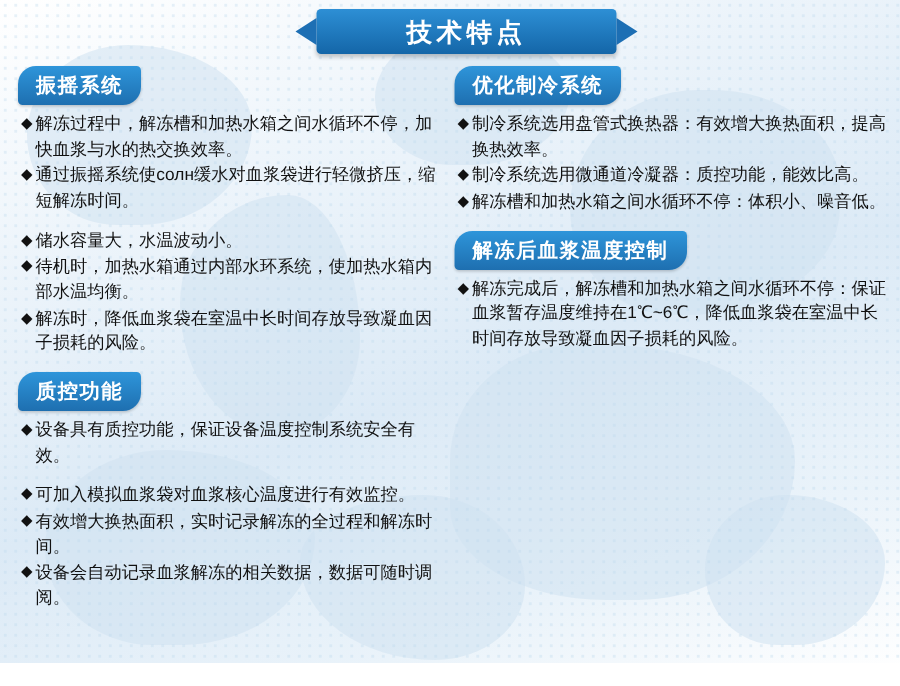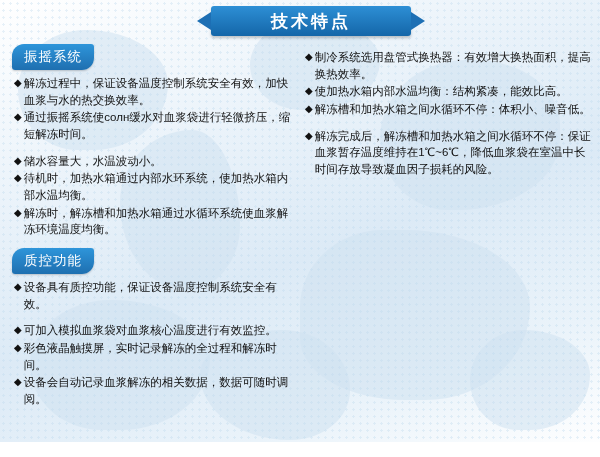--- a/index.html
+++ b/index.html
@@ -88,21 +88,21 @@
   #col-left  { left: 12px;  width: 286px; }
   #col-right { left: 303px; width: 290px; }
 
   .section { margin-bottom: 10px; }
 
   .sec-head {
     display: inline-block;
     background: linear-gradient(#2e95da, #1e6fb0);
     color: #ffffff;
     font-size: 13.5px;
-    font-weight: normal;
+    font-weight: bold;
     letter-spacing: 1px;
     padding: 4px 12px 4px 12px;
     border-radius: 12px 3px 12px 3px;
     box-shadow: 0 1px 2px rgba(0,0,0,.2);
   }
 
   .sec-body {
     margin-top: 5px;
     padding-left: 2px;
   }
@@ -141,78 +141,78 @@
   <div id="title-banner">
     <span class="ribbon-l"></span>
     <span class="ribbon-r"></span>
     <span id="title-text">技术特点</span>
   </div>
 
   <div class="col" id="col-left">
       <div class="section"><div class="sec-head">振摇系统</div><div class="sec-body">
           <div class="bullet-row">
             <span class="bullet-mark">◆</span>
-            <span class="bullet-text">解冻过程中，保证设备温度控制系统安全有效，加快血浆与水的热交换效率。</span>
+            <span class="bullet-text">解冻过程中，解冻槽和加热水箱之间水循环不停，加快血浆与水的热交换效率。</span>
           </div>
           <div class="bullet-row">
             <span class="bullet-mark">◆</span>
             <span class="bullet-text">通过振摇系统使солн缓水对血浆袋进行轻微挤压，缩短解冻时间。</span>
           </div>
         </div></div>
       <div class="section"><div class="sec-body">
           <div class="bullet-row">
             <span class="bullet-mark">◆</span>
             <span class="bullet-text">储水容量大，水温波动小。</span>
           </div>
           <div class="bullet-row">
             <span class="bullet-mark">◆</span>
             <span class="bullet-text">待机时，加热水箱通过内部水环系统，使加热水箱内部水温均衡。</span>
           </div>
           <div class="bullet-row">
             <span class="bullet-mark">◆</span>
-            <span class="bullet-text">解冻时，解冻槽和加热水箱通过水循环系统使血浆解冻环境温度均衡。</span>
+            <span class="bullet-text">解冻时，降低血浆袋在室温中长时间存放导致凝血因子损耗的风险。</span>
           </div>
         </div></div>
       <div class="section"><div class="sec-head">质控功能</div><div class="sec-body">
           <div class="bullet-row">
             <span class="bullet-mark">◆</span>
             <span class="bullet-text">设备具有质控功能，保证设备温度控制系统安全有效。</span>
           </div>
         </div></div>
       <div class="section"><div class="sec-body">
           <div class="bullet-row">
             <span class="bullet-mark">◆</span>
             <span class="bullet-text">可加入模拟血浆袋对血浆核心温度进行有效监控。</span>
           </div>
           <div class="bullet-row">
             <span class="bullet-mark">◆</span>
-            <span class="bullet-text">彩色液晶触摸屏，实时记录解冻的全过程和解冻时间。</span>
+            <span class="bullet-text">有效增大换热面积，实时记录解冻的全过程和解冻时间。</span>
           </div>
           <div class="bullet-row">
             <span class="bullet-mark">◆</span>
             <span class="bullet-text">设备会自动记录血浆解冻的相关数据，数据可随时调阅。</span>
           </div>
         </div></div>
     </div>
   <div class="col" id="col-right">
-      <div class="section"><div class="sec-body">
+      <div class="section"><div class="sec-head">优化制冷系统</div><div class="sec-body">
           <div class="bullet-row">
             <span class="bullet-mark">◆</span>
             <span class="bullet-text">制冷系统选用盘管式换热器：有效增大换热面积，提高换热效率。</span>
           </div>
           <div class="bullet-row">
             <span class="bullet-mark">◆</span>
-            <span class="bullet-text">使加热水箱内部水温均衡：结构紧凑，能效比高。</span>
+            <span class="bullet-text">制冷系统选用微通道冷凝器：质控功能，能效比高。</span>
           </div>
           <div class="bullet-row">
             <span class="bullet-mark">◆</span>
             <span class="bullet-text">解冻槽和加热水箱之间水循环不停：体积小、噪音低。</span>
           </div>
         </div></div>
-      <div class="section"><div class="sec-body">
+      <div class="section"><div class="sec-head">解冻后血浆温度控制</div><div class="sec-body">
           <div class="bullet-row">
             <span class="bullet-mark">◆</span>
             <span class="bullet-text">解冻完成后，解冻槽和加热水箱之间水循环不停：保证血浆暂存温度维持在1℃~6℃，降低血浆袋在室温中长时间存放导致凝血因子损耗的风险。</span>
           </div>
         </div></div>
     </div>
 
 </div>
 
 </body></html>

